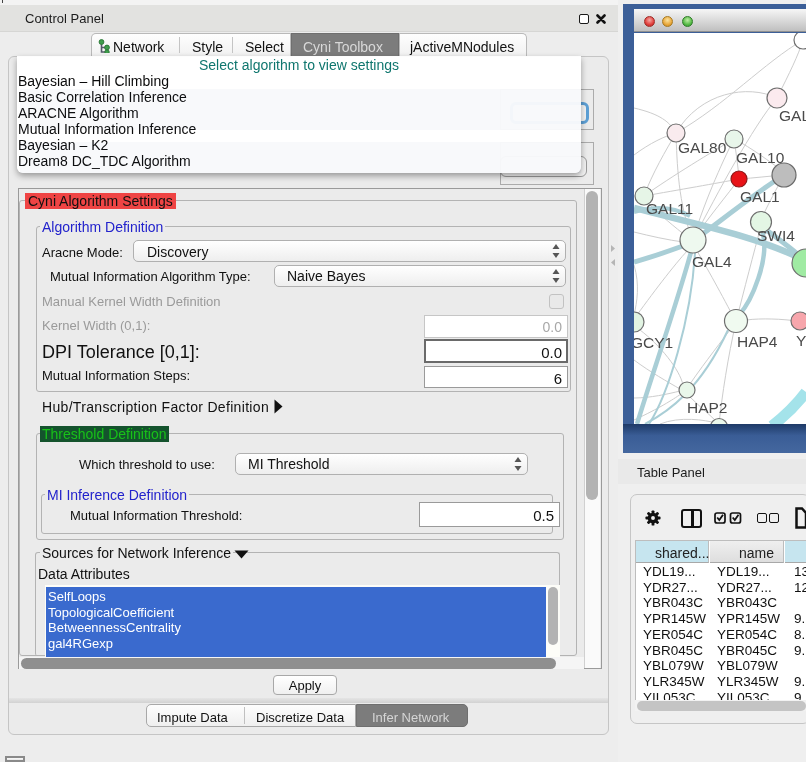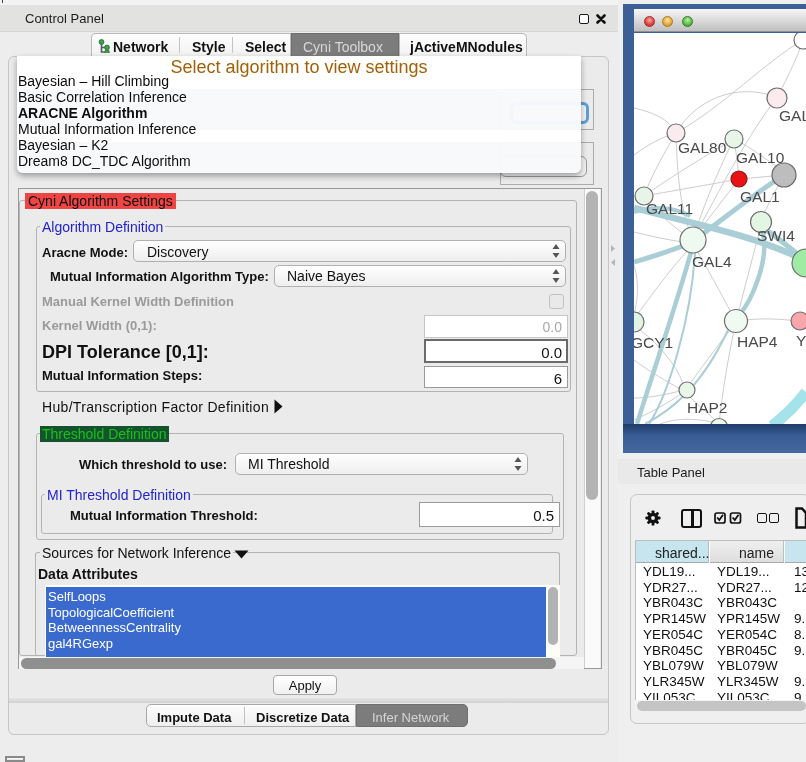--- a/index.html
+++ b/index.html
@@ -1,19 +1,19 @@
 <!DOCTYPE html>
 <html><head>
 <meta charset="utf-8">
 <style>
 * { margin:0; padding:0; box-sizing:border-box; }
 html,body { width:806px; height:762px; overflow:hidden; }
 body { font-family:"Liberation Sans", sans-serif; background:#eeeeee; position:relative; }
 .abs { position:absolute; }
-.b { font-weight:bold; }
+.b { font-weight:normal; }
 </style>
 </head>
 <body>
 
 <div class="abs" style="left:0;top:0;width:618px;height:762px;background:#ededed;"></div>
 <div class="abs" style="left:0;top:0;width:618px;height:5px;background:#f3f3f3;"></div>
 <div class="abs" style="left:2px;top:0;width:1px;height:3px;background:#444;"></div>
 
 <div class="abs" style="left:0;top:5px;width:618px;height:27px;background:#e2e2e0;border-bottom:1px solid #d6d6d4;"></div>
 <div class="abs" style="left:25px;top:11px;font-size:13px;color:#1c1c1c;">Control Panel</div>
@@ -101,21 +101,21 @@
 
 <div class="abs b" style="left:79px;top:457px;font-size:13px;color:#111;">Which threshold to use:</div>
 <div class="abs" style="left:235px;top:453px;width:293px;height:22px;background:linear-gradient(#ffffff,#eeeeee);border:1px solid #b0b0b0;border-radius:5px;"></div>
 <div class="abs" style="left:248px;top:456px;font-size:14px;color:#111;">MI Threshold</div>
 <svg class="abs" style="left:513px;top:456px;" width="10" height="16" viewBox="0 0 10 16">
     <path d="M5 1 L8.5 6 L1.5 6 Z" fill="#555"></path>
     <path d="M5 15 L8.5 10 L1.5 10 Z" fill="#555"></path>
   </svg>
 
 <div class="abs" style="left:41px;top:494px;width:512px;height:40px;border:1px solid #b3b3b3;border-radius:3px;"></div>
-<div class="abs" style="left:45px;top:487px;background:#ebebeb;padding:0 2px;font-size:14px;color:#2222cc;">MI Threshold Definition</div>
+<div class="abs" style="left:45px;top:487px;background:#ebebeb;padding:0 2px;font-size:14px;color:#2222cc;">MI Inference Definition</div>
 
 <div class="abs b" style="left:47px;top:508px;font-size:13px;color:#111;padding-left:23px;">Mutual Information Threshold:</div>
 <div class="abs" style="left:419px;top:502px;width:141px;height:25px;background:#fff;border:1px solid #9a9a9a;"></div>
 <div class="abs" style="left:419px;top:507px;width:135px;text-align:right;font-size:15px;color:#111;">0.5</div>
 
 <div class="abs" style="left:35px;top:552px;width:525px;height:104px;border:1px solid #b3b3b3;border-radius:3px;border-bottom:none;"></div>
 <div class="abs" style="left:40px;top:545px;background:#ebebeb;padding:0 2px 0 2px;font-size:14px;color:#111;">Sources for Network Inference</div>
 <svg class="abs" style="left:234px;top:550px;" width="15" height="9" viewBox="0 0 15 9">
     <path d="M0.5 0.5 L14.5 0.5 L7.5 8.5 Z" fill="#111"></path>
   </svg>
@@ -133,21 +133,21 @@
 <div class="abs" style="left:146px;top:704px;width:210px;height:23px;background:linear-gradient(#fdfdfd,#efefef);border:1px solid #a8a8a8;border-radius:5px 0 0 5px;"></div>
 <div class="abs" style="left:244px;top:707px;width:1px;height:17px;background:#c0c0c0;"></div>
 <div class="abs" style="left:356px;top:704px;width:112px;height:23px;background:#7c7c7c;border:1px solid #6f6f6f;border-radius:0 5px 5px 0;"></div>
 <div class="abs b" style="left:157px;top:710px;font-size:13px;color:#111;">Impute Data</div>
 <div class="abs b" style="left:256px;top:710px;font-size:13px;color:#111;">Discretize Data</div>
 <div class="abs" style="left:372px;top:710px;font-size:13px;color:#d5d5d5;">Infer Network</div>
 
 <div class="abs" style="left:5px;top:756px;width:20px;height:6px;background:linear-gradient(#fafafa,#e8e8e8);border:2px solid #8a8a8a;"></div>
 
 <div class="abs" style="left:17px;top:56px;width:564px;height:117px;background:rgba(255,255,255,0.97);border-radius:0 0 6px 6px;box-shadow:0 3px 6px rgba(0,0,0,0.35);"></div>
-<div class="abs" style="left:17px;top:57px;width:564px;text-align:center;font-size:18px;color:#a16207;">Select algorithm to view settings</div>
+<div class="abs" style="left:17px;top:57px;width:564px;text-align:center;font-size:14px;color:#0f766e;">Select algorithm to view settings</div>
 <div class="abs" style="left:18px;top:73px;font-size:14px;color:#0a0a0a;line-height:16px;">Bayesian – Hill Climbing<br>Basic Correlation Inference<br><span class="b">ARACNE Algorithm</span><br>Mutual Information Inference<br>Bayesian – K2<br>Dream8 DC_TDC Algorithm</div>
 
 <div class="abs" style="left:20px;top:89px;width:561px;height:41px;background:rgba(90,115,170,0.045);"></div>
 <div class="abs" style="left:20px;top:142px;width:561px;height:31px;background:rgba(90,115,170,0.045);"></div>
 <div class="abs" style="left:611px;top:245px;width:4px;height:7px;background:#b5b5b5;clip-path:polygon(0 0,100% 50%,0 100%);"></div>
 <div class="abs" style="left:611px;top:259px;width:4px;height:7px;background:#b5b5b5;clip-path:polygon(100% 0,0 50%,100% 100%);"></div>
 
 <div class="abs" style="left:618px;top:0;width:188px;height:762px;background:#efefef;"></div>
 
 <div class="abs" style="left:623px;top:4px;width:183px;height:420px;background:#3c5f98;"></div>

